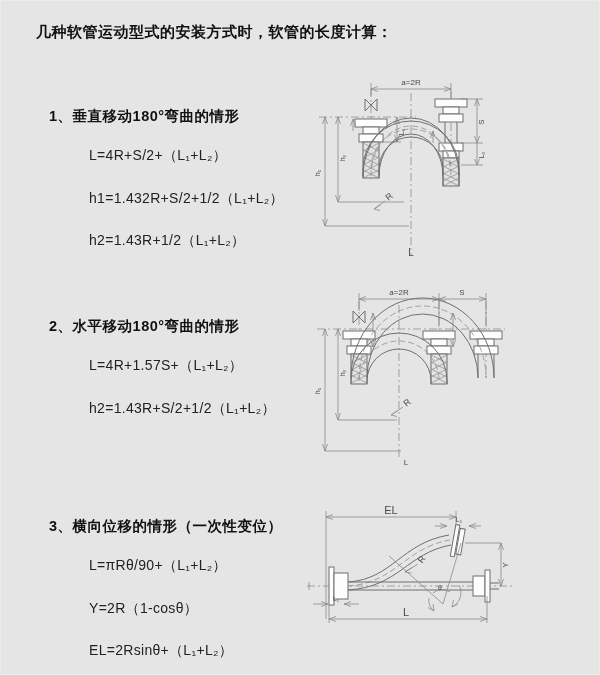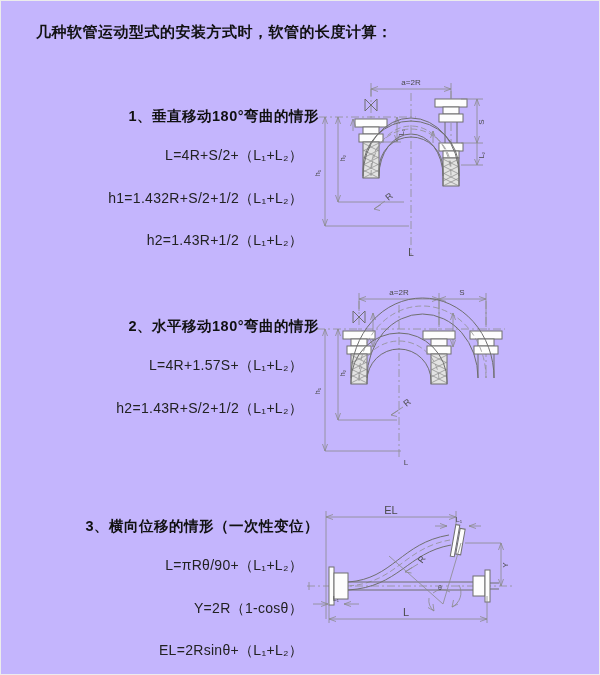--- a/index.html
+++ b/index.html
@@ -6,29 +6,29 @@
   body{
     width:600px;height:675px;
     background:#ffffff;
     font-family:"Liberation Sans","DejaVu Sans",sans-serif;
     color:#1c1c1c;
     position:relative;
     overflow:hidden;
   }
   .page{
     position:absolute;inset:0;
-    background:#c4b5fd;
+    background:#e5e5e5;
     border:1px solid #ececec;
   }
   .doc-title{
     position:absolute;left:35px;top:22px;
     font-size:15px;font-weight:bold;letter-spacing:.5px;
     color:#111;
   }
-  .section{position:absolute;left:48px;width:270px;text-align:right;}
+  .section{position:absolute;left:48px;width:270px;}
   .section h2{
     margin:0;font-size:14.5px;font-weight:bold;color:#111;
     letter-spacing:.5px;
   }
   .formulas{margin:10px 0 0 24px;}
   .formulas p{
     margin:16px;font-size:14px;line-height:26.5px;color:#222;
     white-space:nowrap;letter-spacing:.3px;
   }
   #sec1{top:106px;}

